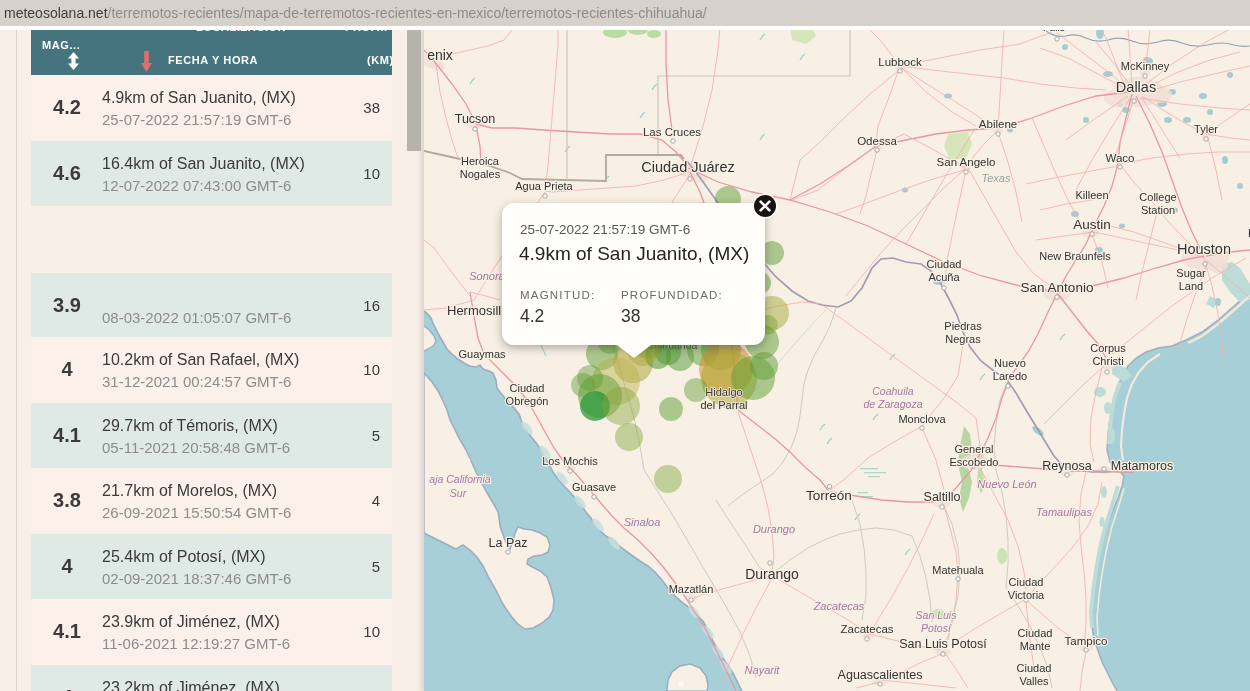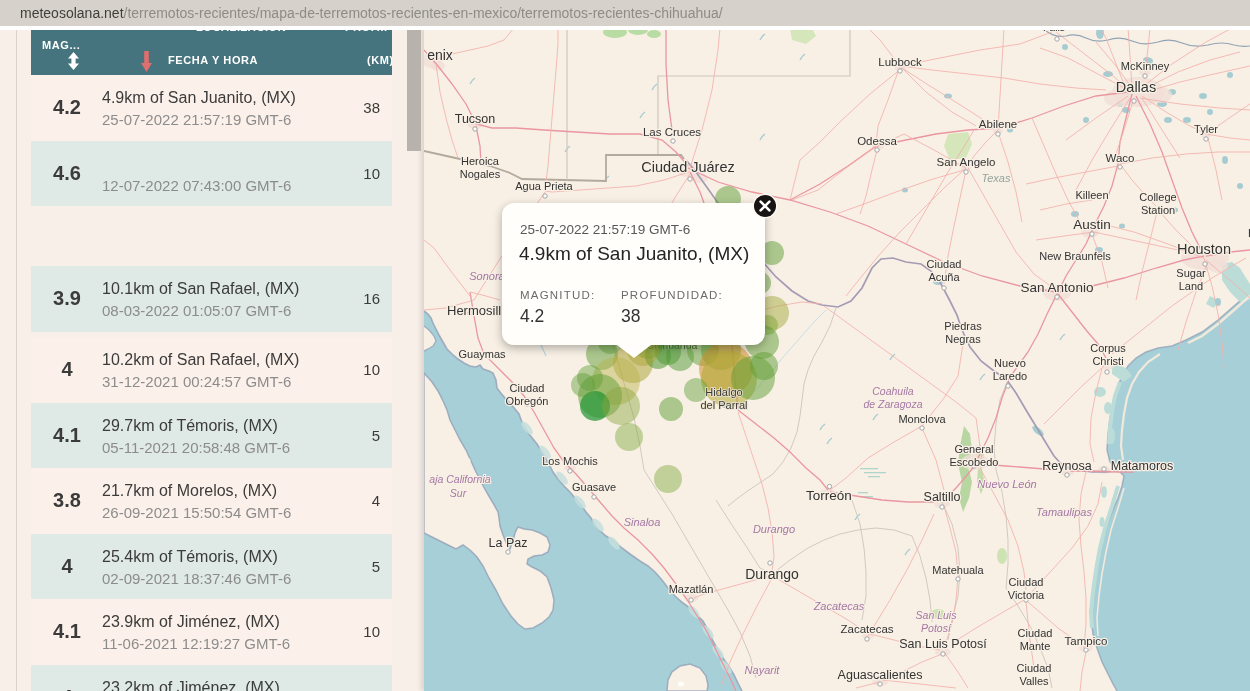--- a/index.html
+++ b/index.html
@@ -1,17 +1,17 @@
 <!DOCTYPE html>
 <html><head>
 <meta charset="utf-8">
 <style>
   * { margin:0; padding:0; box-sizing:border-box; }
   html,body { width:1250px; height:691px; overflow:hidden; background:#f9efe9; font-family:"Liberation Sans", sans-serif; }
-  #urlbar { position:absolute; left:0; top:0; width:1250px; height:26px; background:#d6d2cb; color:#8f8b85; font-size:14px; line-height:26px; padding-left:20px; white-space:nowrap; }
+  #urlbar { position:absolute; left:0; top:0; width:1250px; height:26px; background:#d6d2cb; color:#8f8b85; font-size:14px; line-height:26px; padding-left:4px; white-space:nowrap; }
   #urlbar b { color:#3f3e3c; font-weight:normal; }
   #whitestrip { position:absolute; left:0; top:26px; width:1250px; height:4px; background:#ffffff; }
   #content { position:absolute; left:0; top:30px; width:1250px; height:661px; background:#f9efe9; }
   #vline { position:absolute; left:16px; top:0; width:1px; height:661px; background:#d8d3cc; }
   
   #tbl { position:absolute; left:31px; top:0; width:361px; height:661px; }
   #thead { position:absolute; left:0; top:0; width:361px; height:46px; background:#46747e; overflow:hidden; color:#fff; }
   .hcut { position:absolute; top:-9px; font-size:11px; font-weight:bold; letter-spacing:0.6px; }
   .htxt { position:absolute; font-size:11px; font-weight:bold; letter-spacing:0.6px; }
   .row { position:absolute; left:0; width:361px; height:65.5px; }
@@ -461,26 +461,26 @@
       </svg>
     </div>
 <div class="row rowa" style="top:45.0px;">
   <div class="mag">4.2</div>
   <div class="loc">4.9km of San Juanito, (MX)</div>
   <div class="dat">25-07-2022 21:57:19 GMT-6</div>
   <div class="dep">38</div>
 </div>
 <div class="row rowb" style="top:110.5px;text-decoration:underline;">
   <div class="mag">4.6</div>
+  <div class="loc">16.4km of San Juanito, (MX)</div>
   <div class="dat">12-07-2022 07:43:00 GMT-6</div>
   <div class="dep">10</div>
 </div>
-<div class="row rowb" style="top:236px;">
+<div class="row rowb" style="top:243px;">
   <div class="mag">3.9</div>
-  <div class="loc">10.1km of San Rafael, (MX)</div>
   <div class="dat">08-03-2022 01:05:07 GMT-6</div>
   <div class="dep">16</div>
 </div>
 <div class="row rowa" style="top:307.0px;">
   <div class="mag">4</div>
   <div class="loc">10.2km of San Rafael, (MX)</div>
   <div class="dat">31-12-2021 00:24:57 GMT-6</div>
   <div class="dep">10</div>
 </div>
 <div class="row rowb" style="top:372.5px;">
@@ -490,21 +490,21 @@
   <div class="dep">5</div>
 </div>
 <div class="row rowa" style="top:438.0px;">
   <div class="mag">3.8</div>
   <div class="loc">21.7km of Morelos, (MX)</div>
   <div class="dat">26-09-2021 15:50:54 GMT-6</div>
   <div class="dep">4</div>
 </div>
 <div class="row rowb" style="top:503.5px;">
   <div class="mag">4</div>
-  <div class="loc">25.4km of Témoris, (MX)</div>
+  <div class="loc">25.4km of Potosí, (MX)</div>
   <div class="dat">02-09-2021 18:37:46 GMT-6</div>
   <div class="dep">5</div>
 </div>
 <div class="row rowa" style="top:569.0px;">
   <div class="mag">4.1</div>
   <div class="loc">23.9km of Jiménez, (MX)</div>
   <div class="dat">11-06-2021 12:19:27 GMT-6</div>
   <div class="dep">10</div>
 </div>
 <div class="row rowb" style="top:634.5px;">

